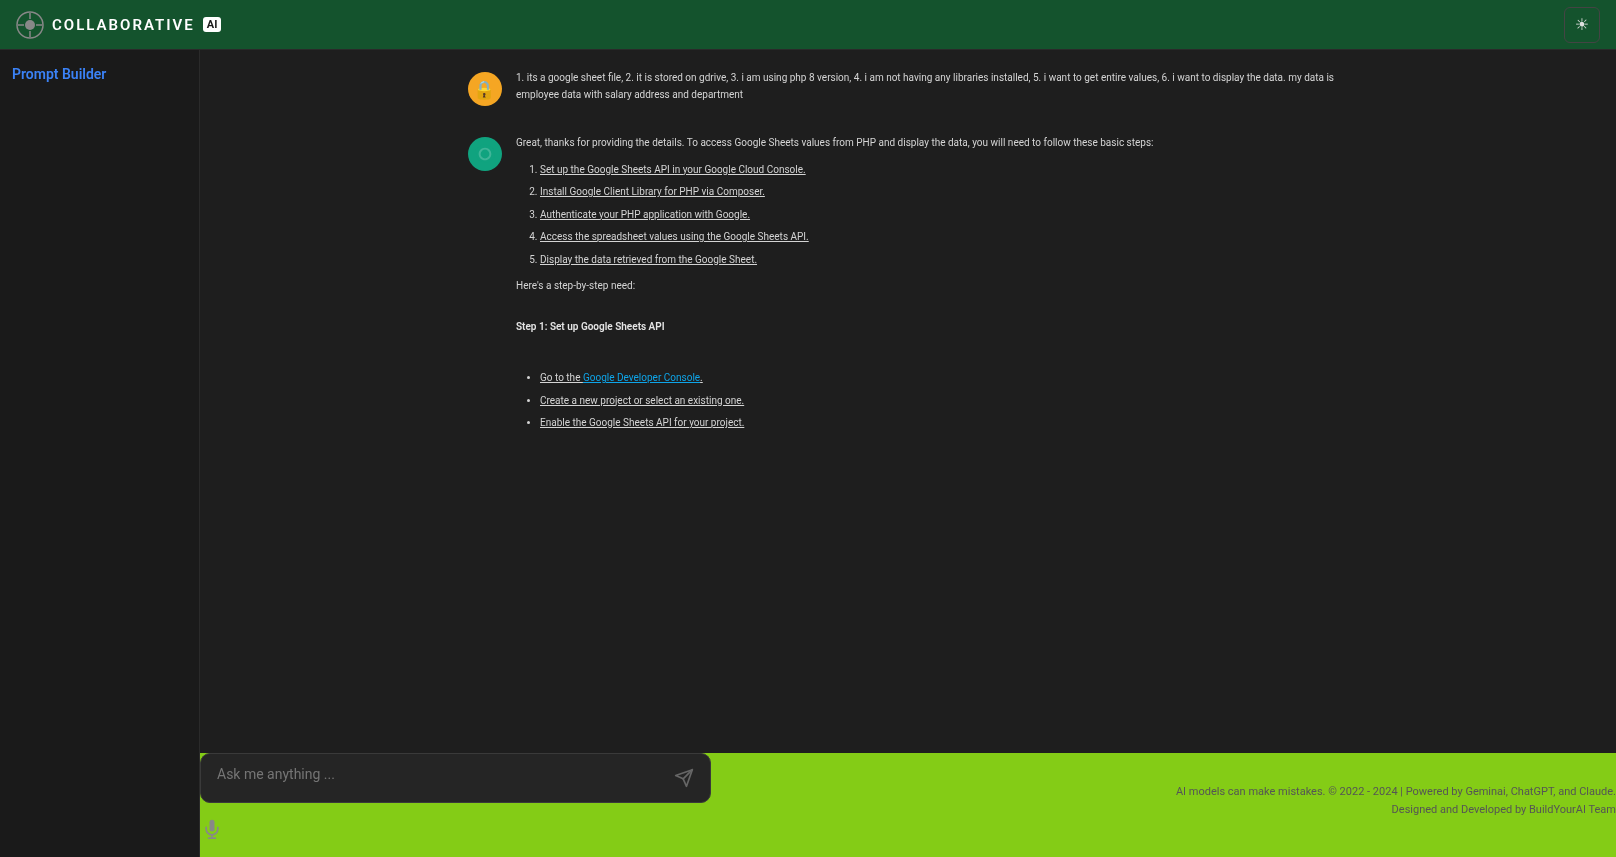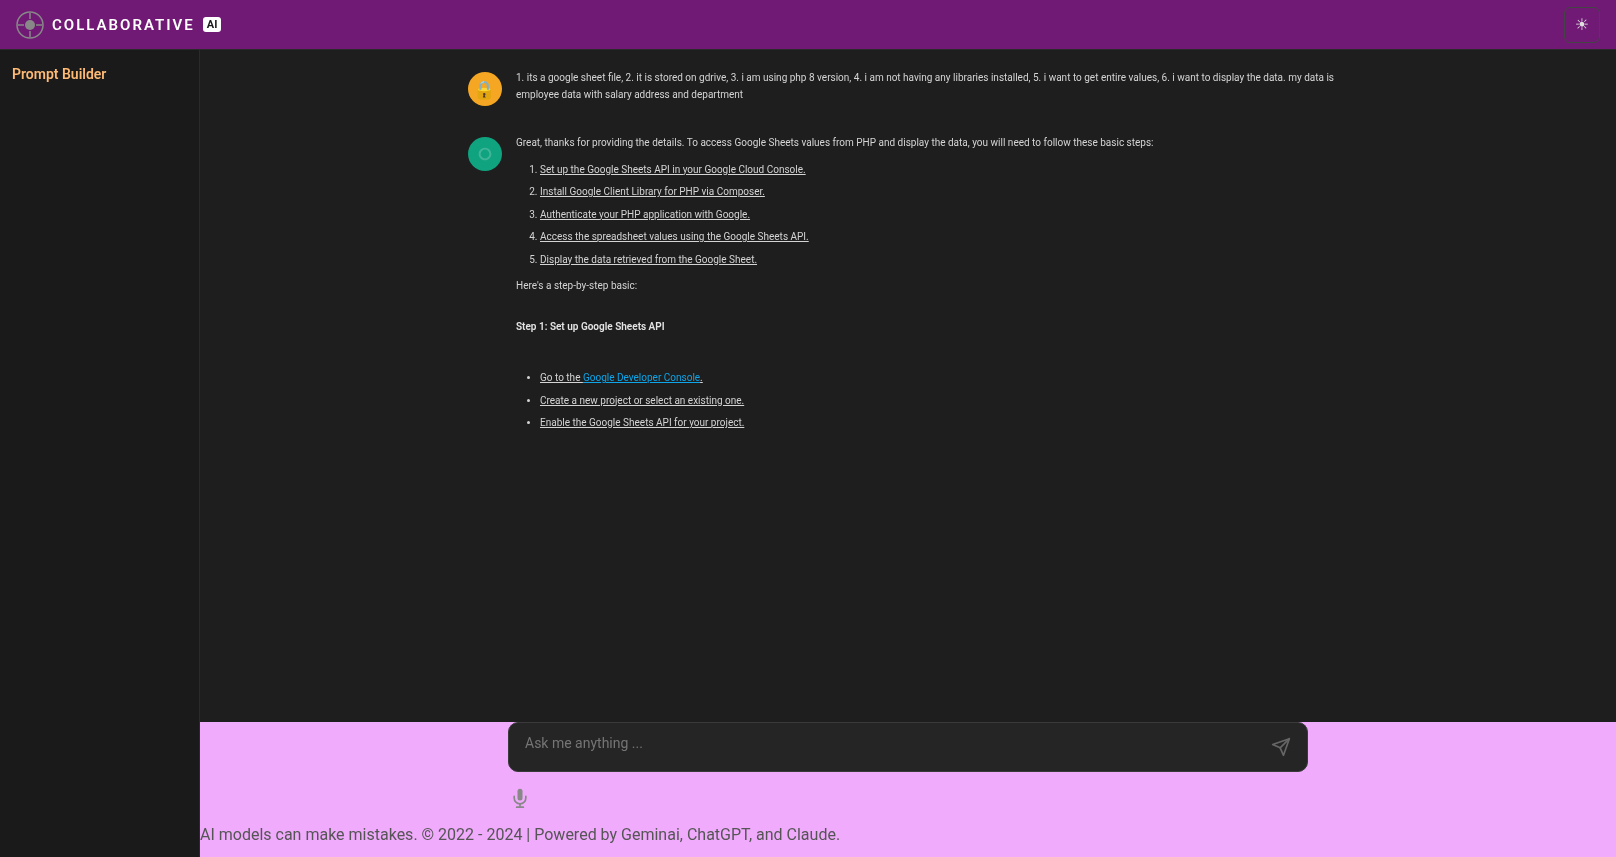--- a/index.html
+++ b/index.html
@@ -19,21 +19,21 @@
       display: flex;
       flex-direction: column;
     }
 
     
     .header {
       display: flex;
       align-items: center;
       justify-content: space-between;
       padding: 10px 16px;
-      background-color: #701a75;
+      background-color: #14532d;
       border-bottom: 1px solid #2a2a2a;
       height: 50px;
       flex-shrink: 0;
     }
 
     .logo-area {
       display: flex;
       align-items: center;
       gap: 8px;
     }
@@ -89,21 +89,21 @@
       width: 200px;
       background-color: #1a1a1a;
       border-right: 1px solid #2a2a2a;
       padding: 16px 12px;
       flex-shrink: 0;
     }
 
     .sidebar-title {
       font-size: 14px;
       font-weight: 600;
-      color: #fdba74;
+      color: #3b82f6;
       margin-bottom: 12px;
     }
 
     
     .chat-container {
       flex: 1;
       display: flex;
       flex-direction: column;
       overflow: hidden;
       background-color: #1e1e1e;
@@ -243,22 +243,22 @@
       margin-left: -4px;
     }
 
     .mic-button svg {
       width: 20px;
       height: 20px;
       fill: #888;
     }
 
     .footer-text {
-      text-align: left;
-      font-size: 16px;
+      text-align: right;
+      font-size: 11px;
       color: #555;
       padding: 8px 0 4px;
       width: 100%;
     }
 
     .footer-text p {
       line-height: 1.6;
     }
 
     
@@ -267,25 +267,25 @@
     }
     .chat-messages::-webkit-scrollbar-track {
       background: #1e1e1e;
     }
     .chat-messages::-webkit-scrollbar-thumb {
       background: #3a3a3a;
       border-radius: 3px;
     }
 
     .input-section {
-      padding: 0 0 5px;
-      display: flex;
-      flex-direction: column;
-      align-items: center;
-      background-color: #f0abfc;
+      padding: 0 0 12px;
+      display: flex;
+      flex-direction: row;
+      align-items: center;
+      background-color: #84cc16;
     }
 
     .input-section-inner {
       width: 800px;
       display: flex;
       flex-direction: column;
     }
   </style>
 </head>
 <body>
@@ -330,21 +330,21 @@
         </div>
         <div class="message-content">
           <p>Great, thanks for providing the details. To access Google Sheets values from PHP and display the data, you will need to follow these basic steps:</p>
           <ol>
             <li>Set up the Google Sheets API in your Google Cloud Console.</li>
             <li>Install Google Client Library for PHP via Composer.</li>
             <li>Authenticate your PHP application with Google.</li>
             <li>Access the spreadsheet values using the Google Sheets API.</li>
             <li>Display the data retrieved from the Google Sheet.</li>
           </ol>
-          <p>Here's a step-by-step basic:</p>
+          <p>Here's a step-by-step need:</p>
           <br>
           <p><strong>Step 1: Set up Google Sheets API</strong></p>
           <br>
           <ul>
             <li>Go to the <a href="#">Google Developer Console</a>.</li>
             <li>Create a new project or select an existing one.</li>
             <li>Enable the Google Sheets API for your project.</li>
           </ul>
         </div>
       </div>
@@ -368,17 +368,18 @@
               <path d="M12 1a3 3 0 0 0-3 3v8a3 3 0 0 0 6 0V4a3 3 0 0 0-3-3z"></path>
               <path d="M19 10v2a7 7 0 0 1-14 0v-2" stroke="#888" stroke-width="2" fill="none" stroke-linecap="round"></path>
               <line x1="12" y1="19" x2="12" y2="23" stroke="#888" stroke-width="2" stroke-linecap="round"></line>
               <line x1="8" y1="23" x2="16" y2="23" stroke="#888" stroke-width="2" stroke-linecap="round"></line>
             </svg>
           </button>
         </div>
       </div>
       <div class="footer-text">
         <p>AI models can make mistakes. © 2022 - 2024 | Powered by Geminai, ChatGPT, and Claude.</p>
+        <p>Designed and Developed by BuildYourAI Team</p>
       </div>
     </div>
 
   </div>
 </div>
 
 </body></html>

